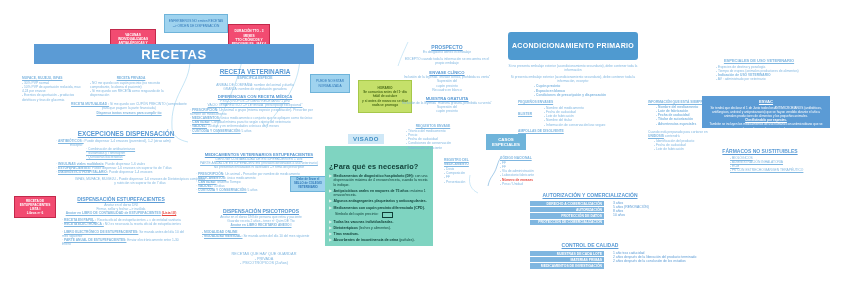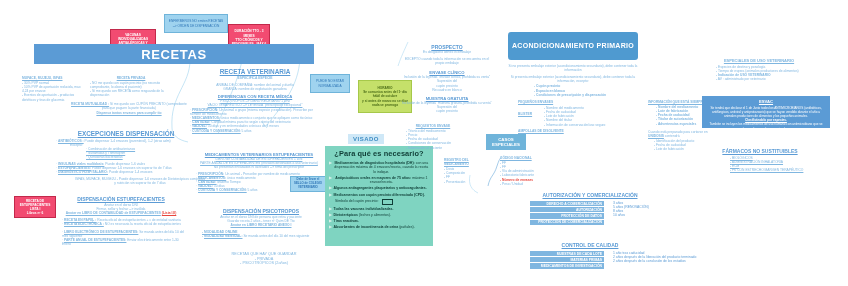--- a/index.html
+++ b/index.html
@@ -42,21 +42,21 @@
     font-size:3.2px;line-height:1.35;padding:1px 2px;
   }
   .box-blue-round{border-radius:3px;}
   .box-green{
     background:#c5e06a;color:#4a6b17;border:.8px solid #a6c84a;
     display:flex;align-items:center;justify-content:center;text-align:center;
     font-size:3.2px;font-weight:bold;line-height:1.35;padding:1px 2px;
   }
   .box-teal{
     background:#7fd4c1;color:#0f3d36;
-    padding:3px 4px;box-sizing:border-box;text-align:center;
+    padding:16px 4px;box-sizing:border-box;
   }
   .box-darkblue{
     background:#4f9ad0;color:#ffffff;
     display:flex;align-items:center;justify-content:center;text-align:center;
     font-size:7px;font-weight:bold;line-height:1.2;letter-spacing:.3px;
   }
   .visado-tag{
     background:#cfe8f7;color:#3f8ec4;
     display:flex;align-items:center;justify-content:center;
     font-size:6px;font-weight:bold;letter-spacing:.5px;

